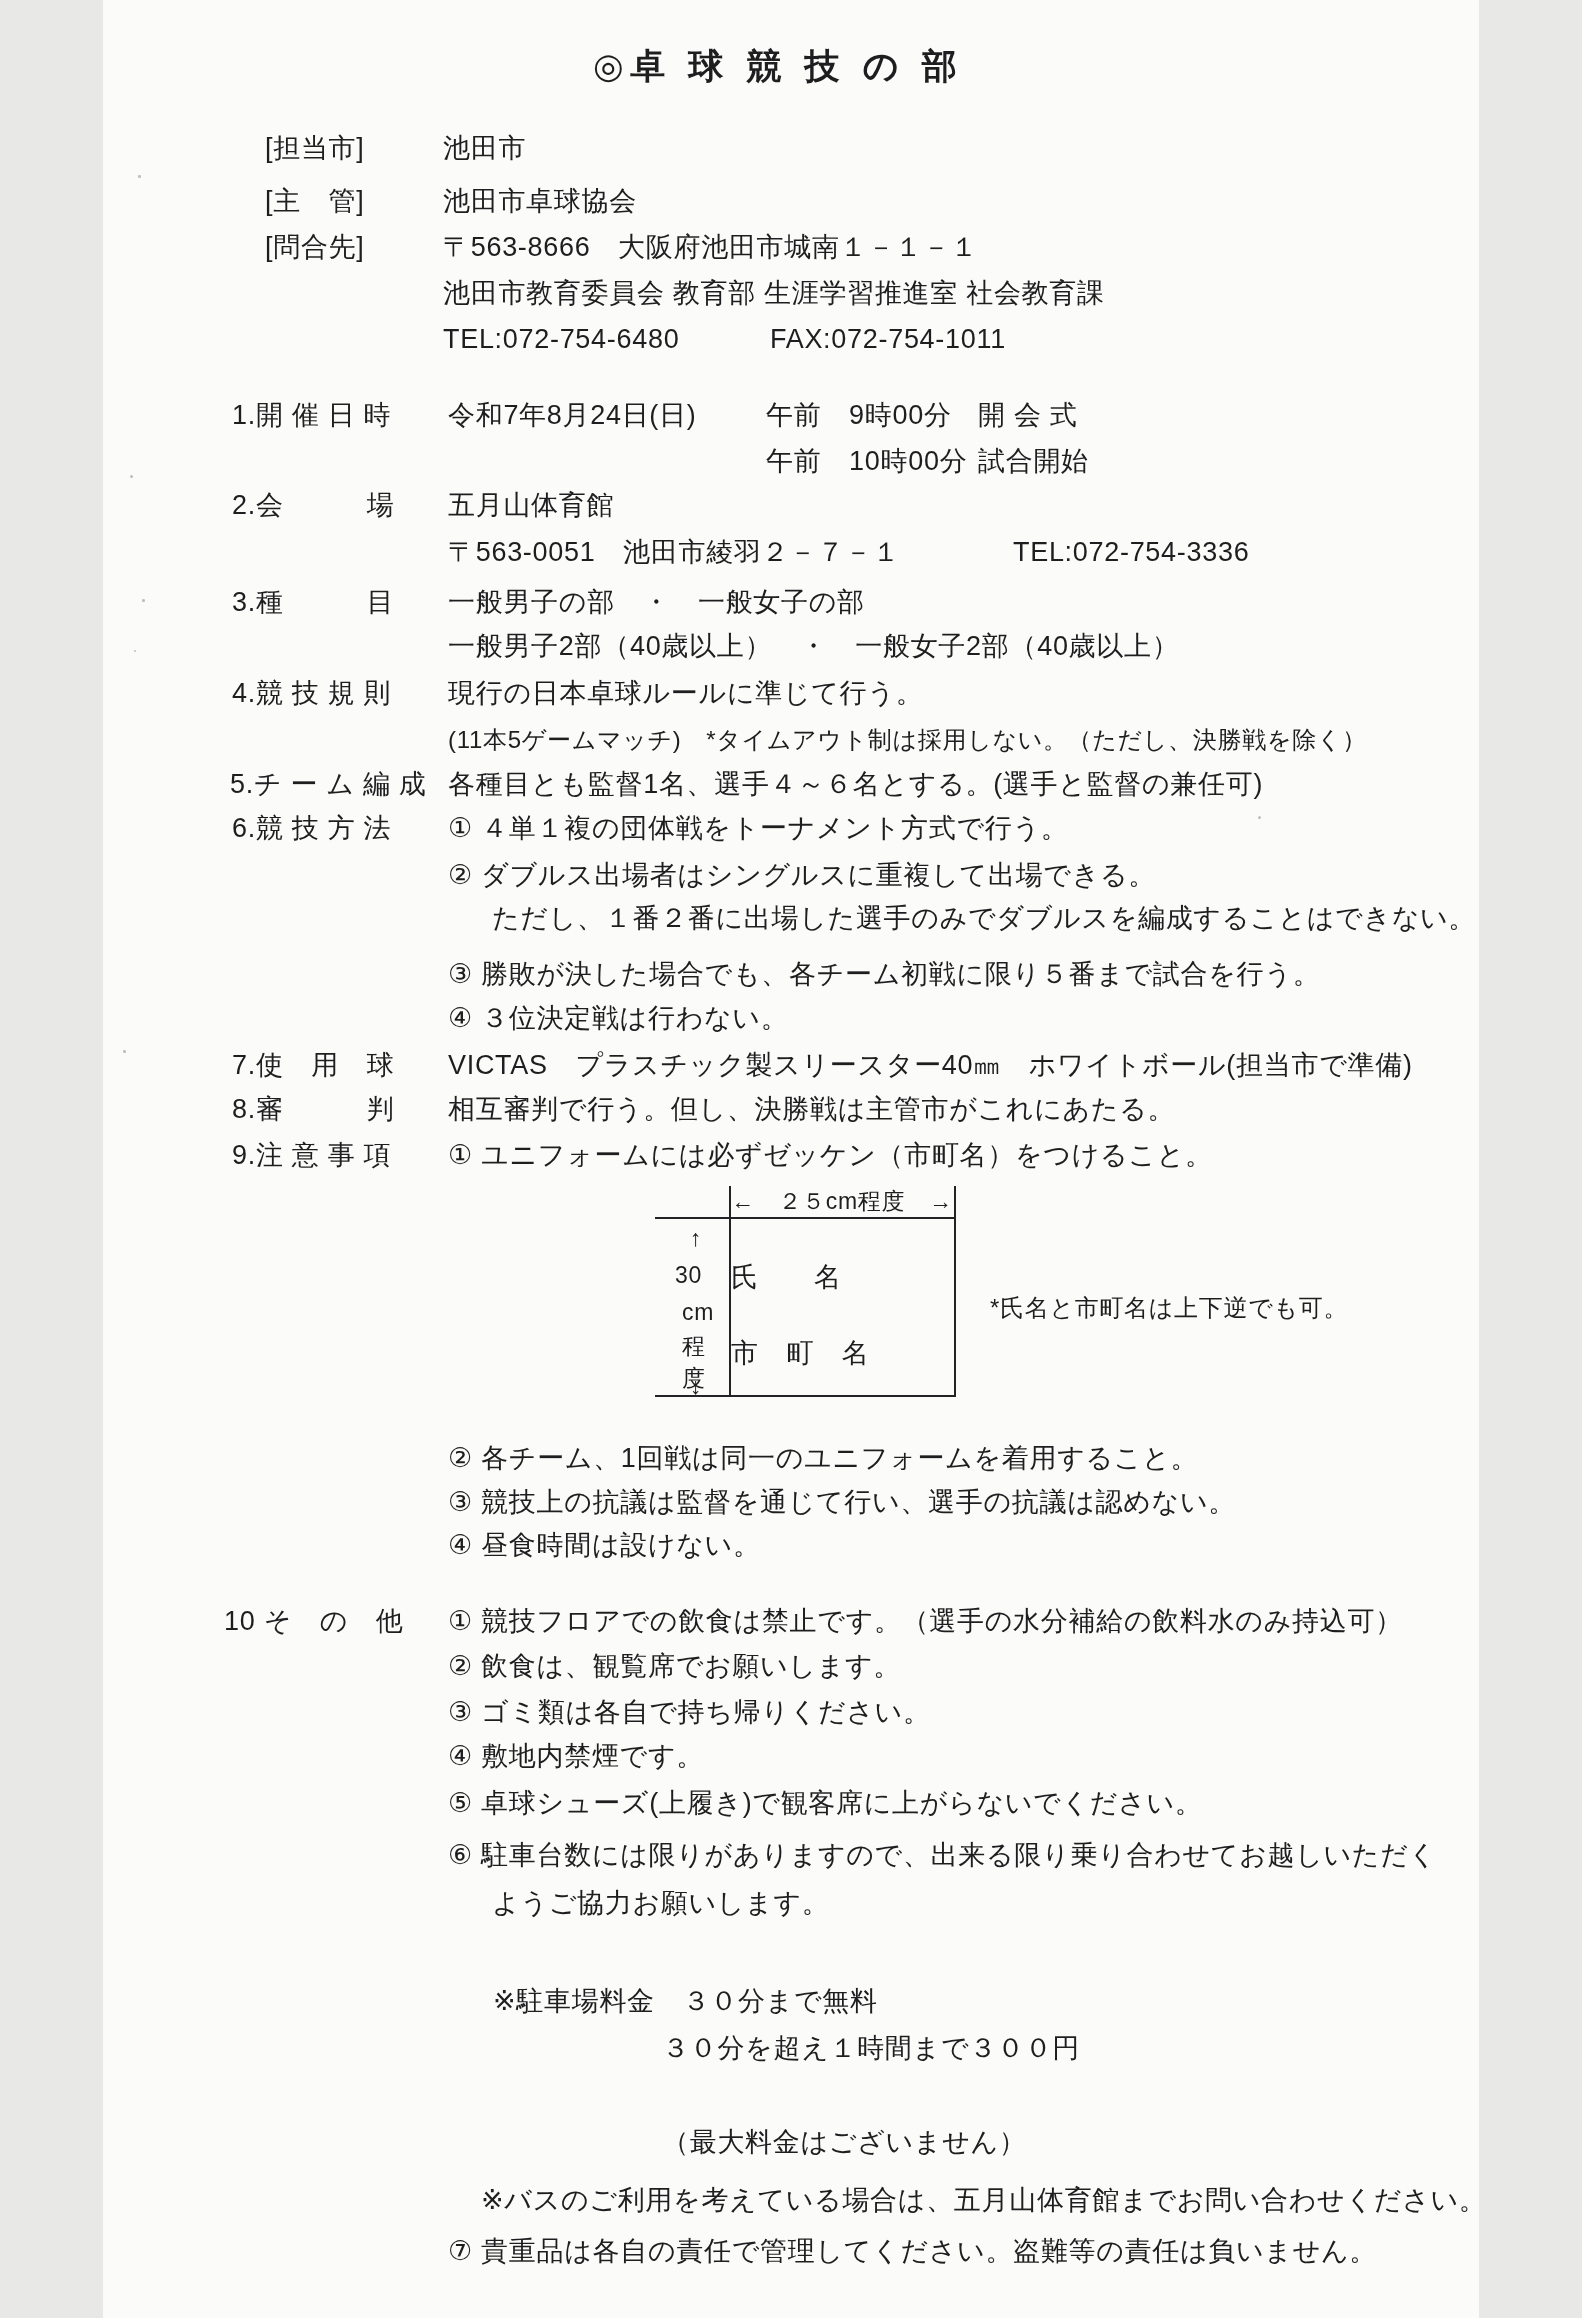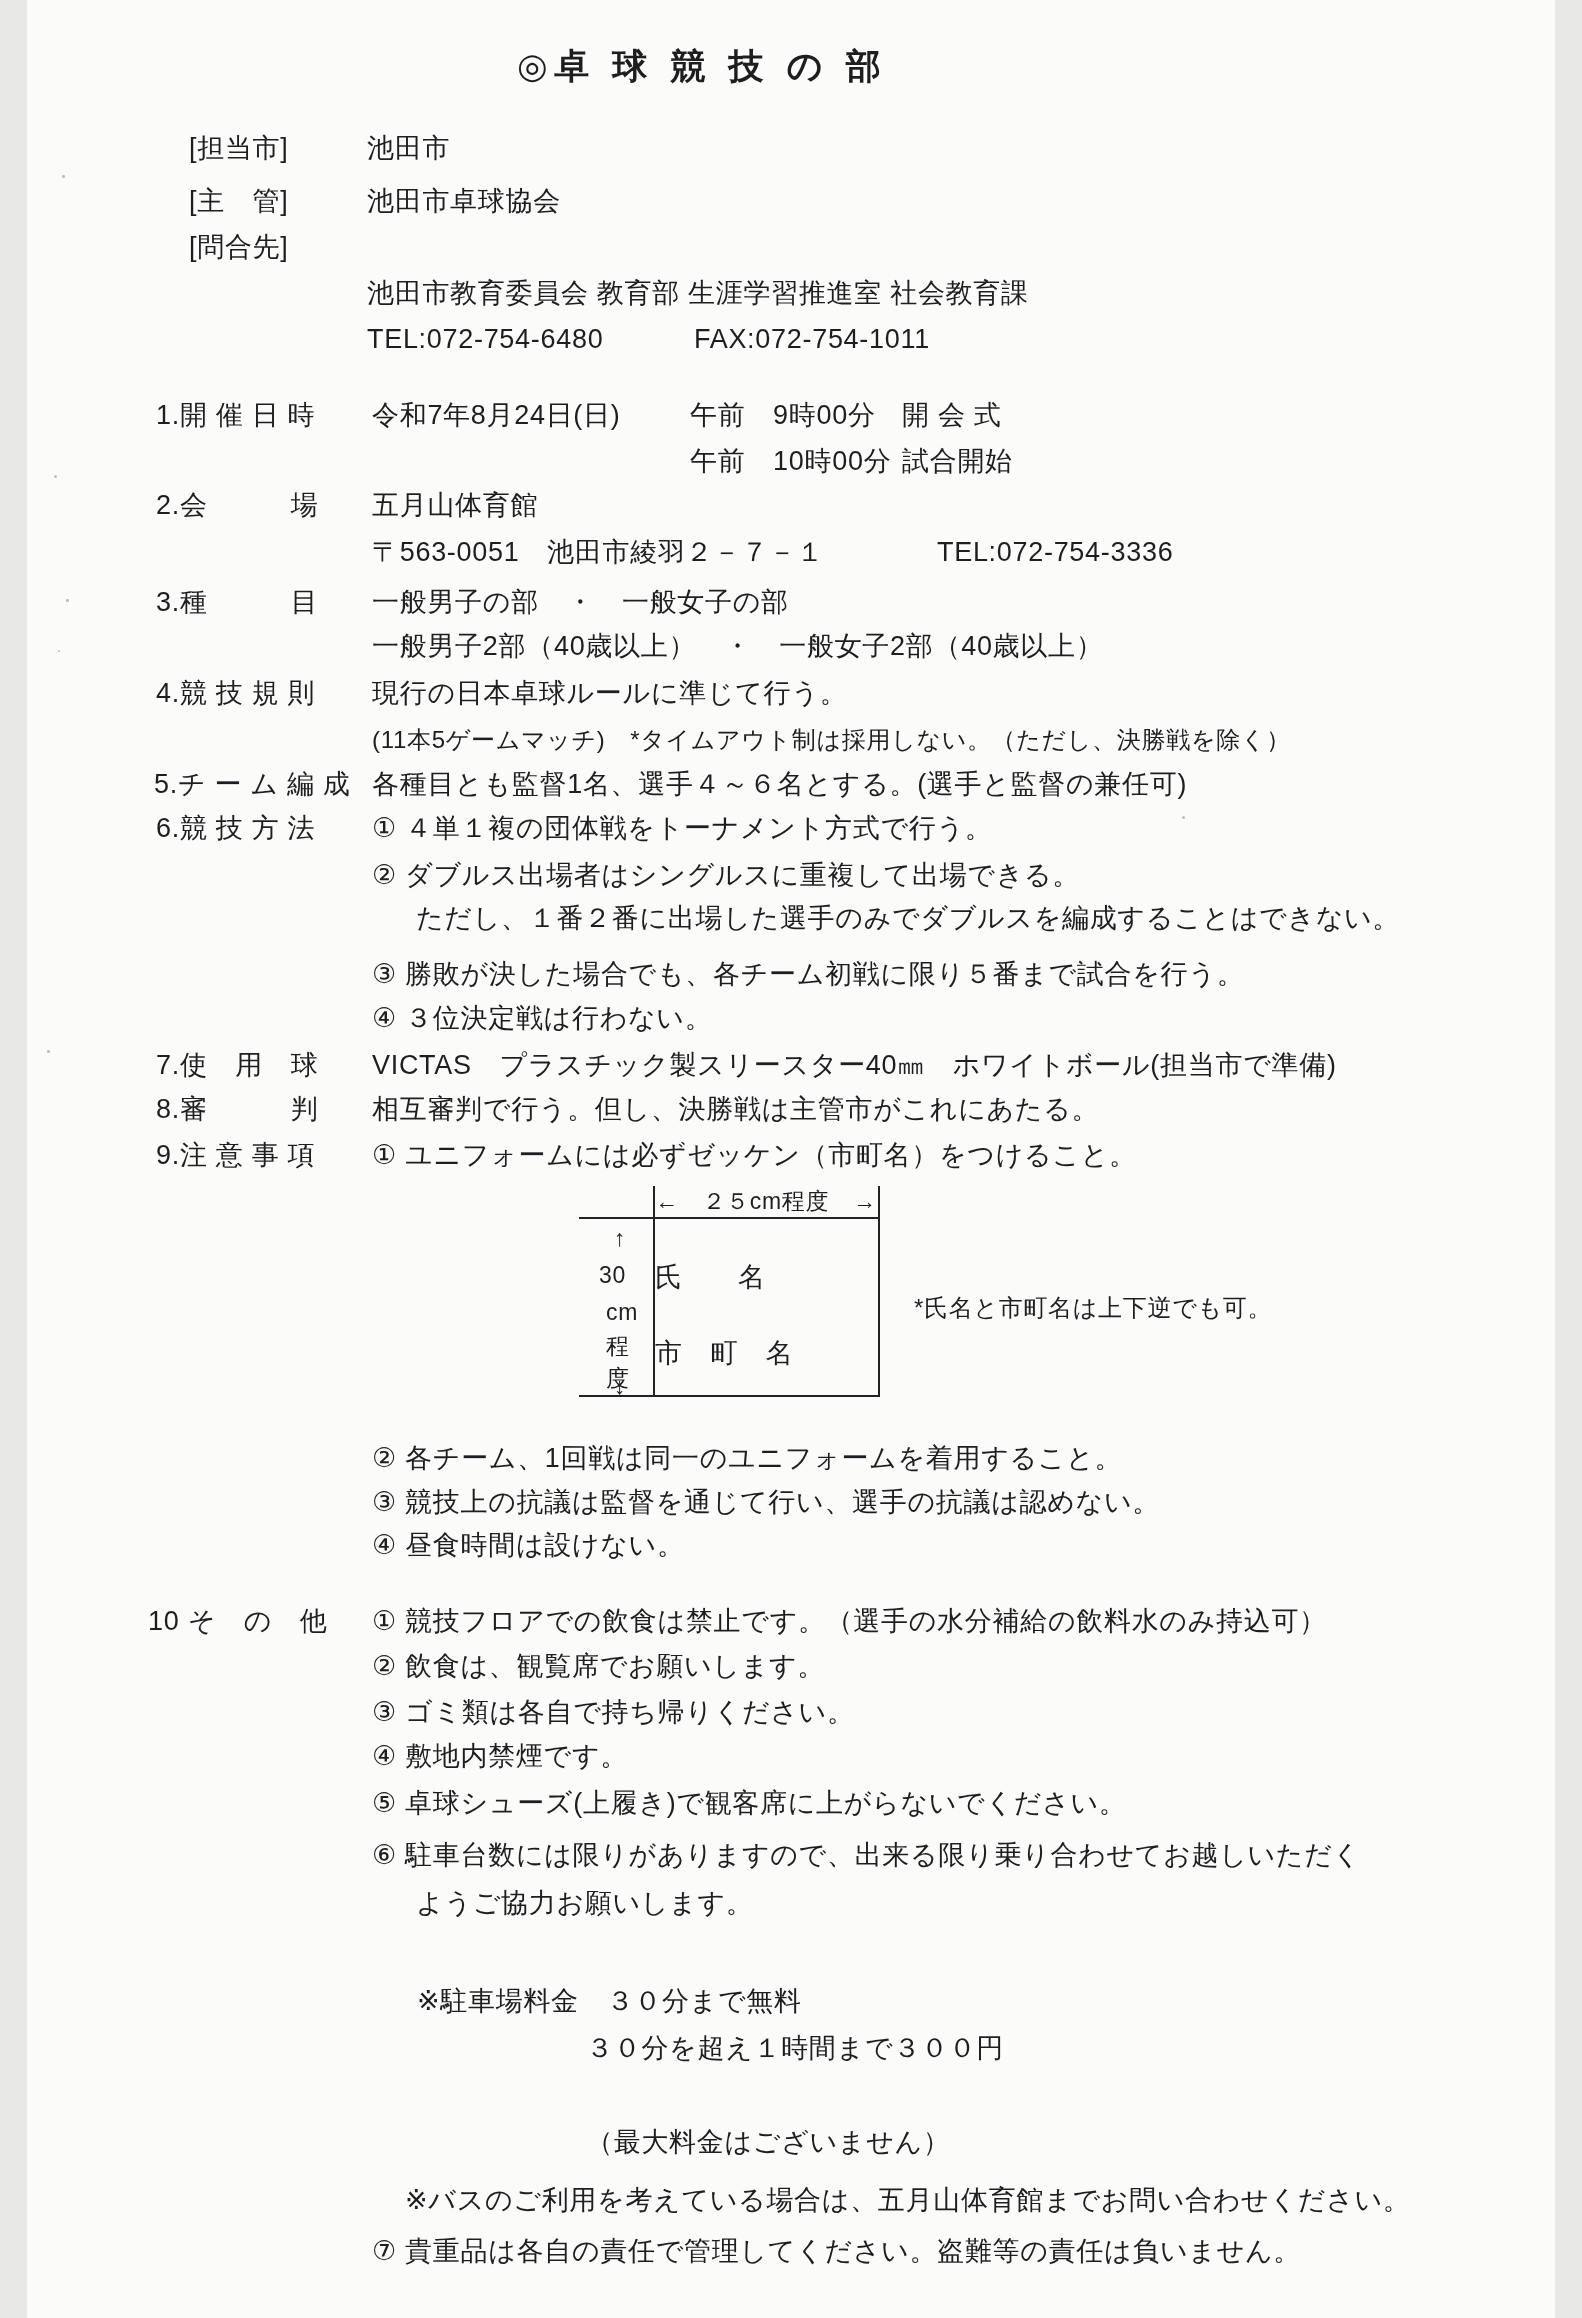--- a/index.html
+++ b/index.html
@@ -1,18 +1,18 @@
 <!DOCTYPE html>
 <html style="font-size:10.8px"><head>
 <meta charset="utf-8">
 <style>
   html,body{margin:0;padding:0;background:#e8e8e6;}
   .page{
     position:relative;
-    width:1528px;height:2319px;
+    width:1376px;height:2319px;
     margin:0 auto;
     background:#fbfbf9;
     font-family:"Liberation Sans","DejaVu Sans",sans-serif;
     color:#1e1e20;
     overflow:hidden;
   }
   .t{
     position:absolute;
     white-space:pre;
     font-size:27px;
@@ -39,20 +39,21 @@
 
   <div class="t title" style="left:490px;top:46px">◎卓 球 競 技 の 部</div>
 
   <span class="t" style="left:162px;top:133px">[担当市]</span>
   <span class="t" style="left:340px;top:133px">池田市</span>
 
   <span class="t" style="left:162px;top:186px">[主　管]</span>
   <span class="t" style="left:340px;top:186px">池田市卓球協会</span>
 
   <span class="t" style="left:162px;top:232px">[問合先]</span>
+  <span class="t" style="left:340px;top:232px">〒563-8666　大阪府池田市城南１－１－１</span>
   <span class="t" style="left:340px;top:278px">池田市教育委員会 教育部 生涯学習推進室 社会教育課</span>
   <span class="t" style="left:340px;top:324px">TEL:072-754-6480</span>
   <span class="t" style="left:667px;top:324px">FAX:072-754-1011</span>
 
   <span class="t" style="left:129px;top:400px">1.開 催 日 時</span>
   <span class="t" style="left:345px;top:400px">令和7年8月24日(日)</span>
   <span class="t" style="left:663px;top:400px">午前　9時00分</span>
   <span class="t" style="left:875px;top:400px">開 会 式</span>
   <span class="t" style="left:663px;top:446px">午前　10時00分</span>
   <span class="t" style="left:875px;top:446px">試合開始</span>

